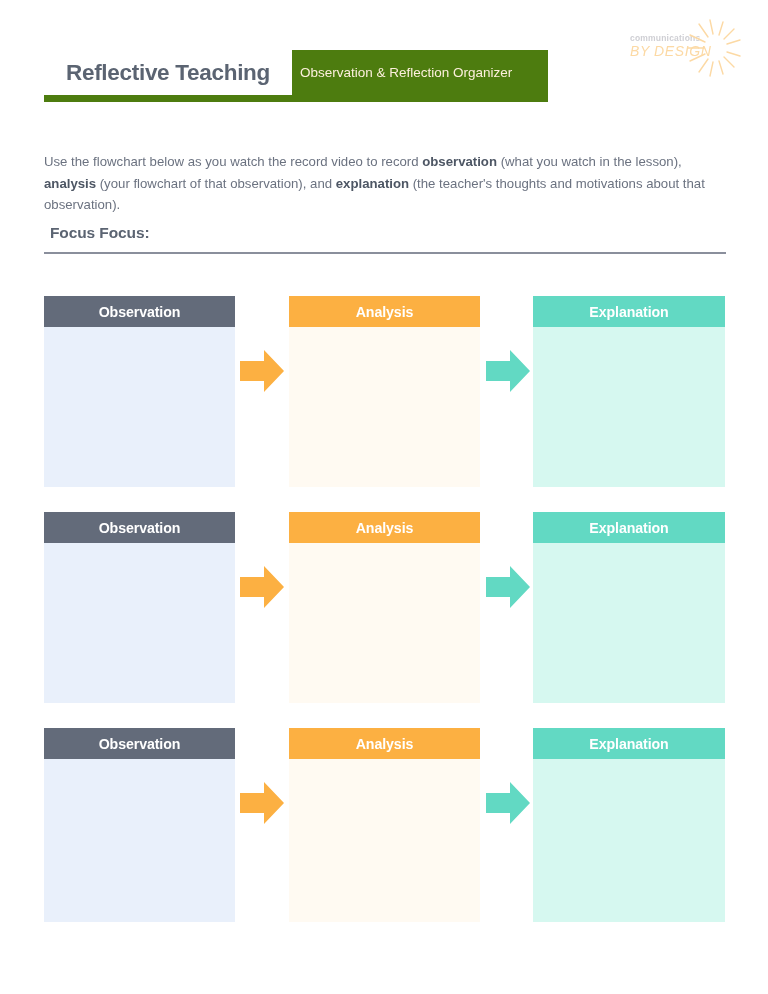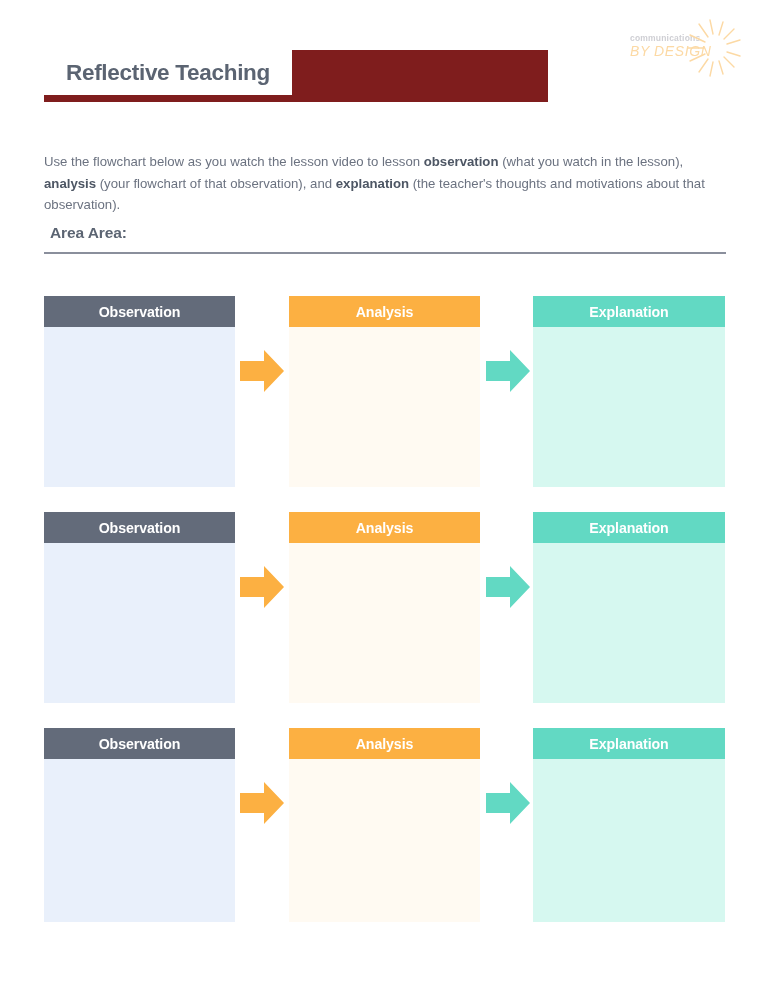--- a/index.html
+++ b/index.html
@@ -56,21 +56,21 @@
     height: 62px;
   }
 
   
   .header-bar {
     position: absolute;
     left: 44px;
     top: 50px;
     width: 504px;
     height: 52px;
-    background: #7f1d1d;
+    background: #4d7c0f;
   }
   .header-title-box {
     position: absolute;
     left: 0px;
     top: 0px;
     width: 248px;
     height: 45px;
     background: #ffffff;
     display: flex;
     align-items: center;
@@ -191,25 +191,26 @@
       <line x1="41" y1="26" x2="54" y2="22"></line>
       <line x1="41" y1="34" x2="54" y2="38"></line>
     </g>
   </svg>
 </div>
 
 <div class="header-bar">
   <div class="header-title-box">
     <span class="header-title">Reflective Teaching</span>
   </div>
+  <div class="header-subtitle">Observation &amp; Reflection Organizer</div>
 </div>
 
-<p class="intro"><span>Use the flowchart below as you watch the lesson video to lesson </span><b>observation</b><span> (what you watch in the lesson), </span><b>analysis</b><span> (your flowchart of that observation), and </span><b>explanation</b><span> (the teacher's thoughts and motivations about that observation).</span></p>
-
-<div class="focus-area">Area Area:</div>
+<p class="intro"><span>Use the flowchart below as you watch the record video to record </span><b>observation</b><span> (what you watch in the lesson), </span><b>analysis</b><span> (your flowchart of that observation), and </span><b>explanation</b><span> (the teacher's thoughts and motivations about that observation).</span></p>
+
+<div class="focus-area">Focus Focus:</div>
 <div class="focus-rule"></div>
 
 <div class="grid">
 
   <div class="cell col-observation" style="left:44px; top:296px; width:191px;">
     <div class="cell-header">Observation</div>
     <div class="cell-body" style="height:160px;"></div>
   </div>
   <svg class="arrow" style="left:238px; top:347px;" viewBox="0 0 48 48">
     <polygon points="2,14 26,14 26,3 46,24 26,45 26,34 2,34" fill="#fcb042"></polygon>

